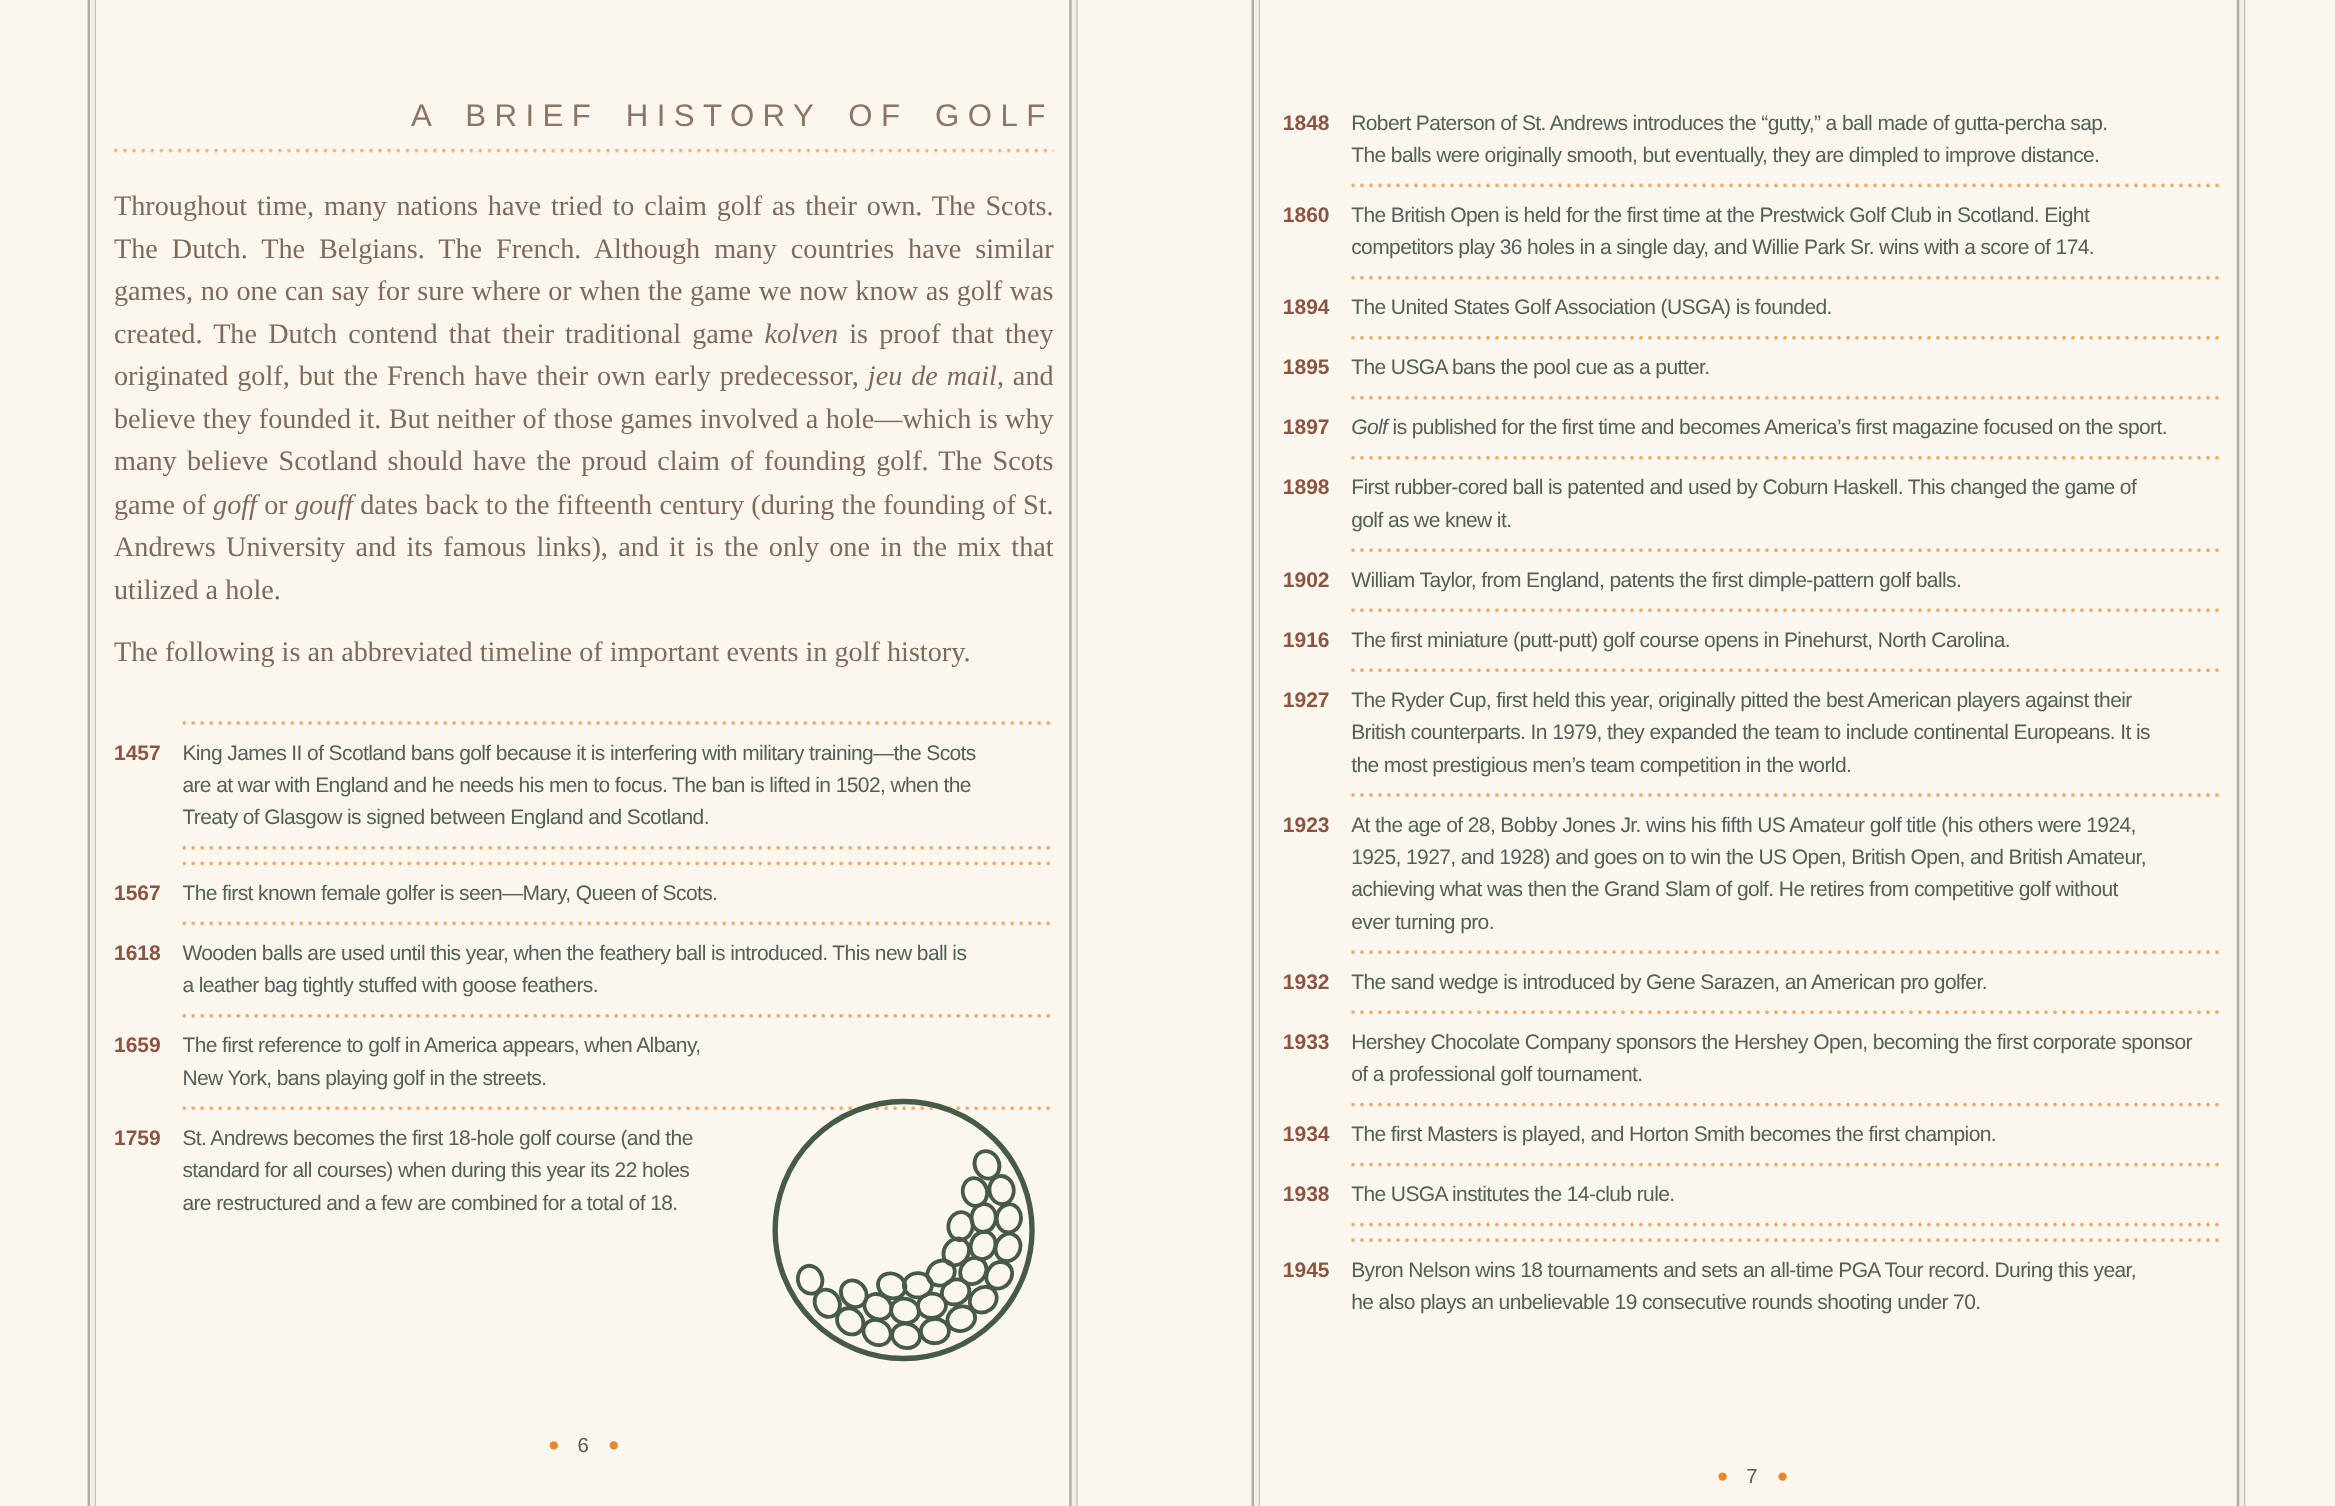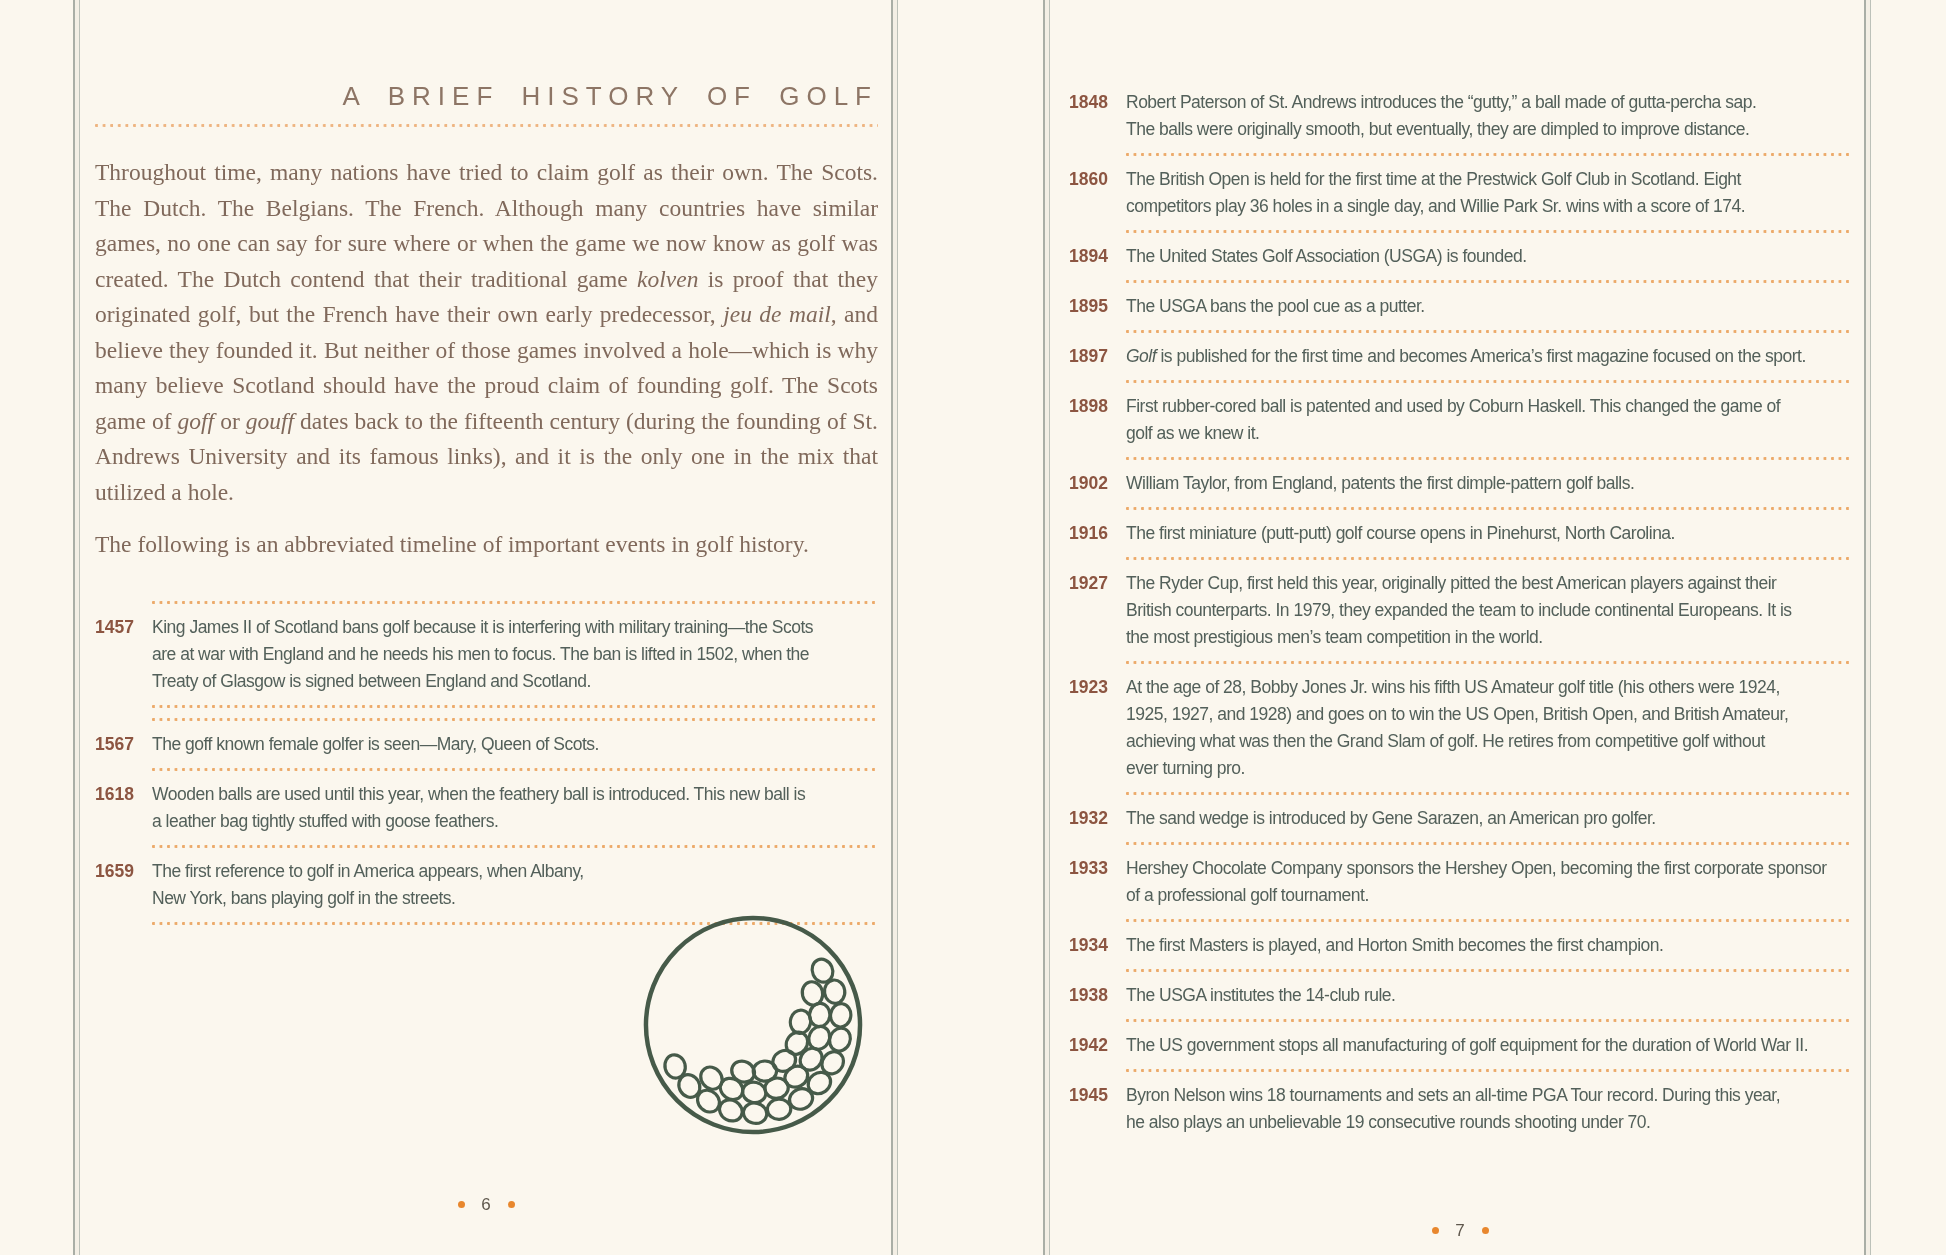--- a/index.html
+++ b/index.html
@@ -108,35 +108,41 @@
       <div class="entry">
         <div class="yr">1457</div>
         <div class="txt"><span>King James II of Scotland bans golf because it is interfering with military training—the Scots
 are at war with England and he needs his men to focus. The ban is lifted in 1502, when the
 Treaty of Glasgow is signed between England and Scotland.</span></div>
       </div>
       <div class="sep"></div>
       <div class="sep"></div>
       <div class="entry">
         <div class="yr">1567</div>
-        <div class="txt"><span>The goff known female golfer is seen—Mary, Queen of Scots.</span></div>
+        <div class="txt"><span>The first known female golfer is seen—Mary, Queen of Scots.</span></div>
       </div>
       <div class="sep"></div>
       <div class="entry">
         <div class="yr">1618</div>
         <div class="txt"><span>Wooden balls are used until this year, when the feathery ball is introduced. This new ball is
 a leather bag tightly stuffed with goose feathers.</span></div>
       </div>
       <div class="sep"></div>
       <div class="entry">
         <div class="yr">1659</div>
         <div class="txt"><span>The first reference to golf in America appears, when Albany,
 New York, bans playing golf in the streets.</span></div>
       </div>
       <div class="sep"></div>
+      <div class="entry">
+        <div class="yr">1759</div>
+        <div class="txt"><span>St. Andrews becomes the first 18-hole golf course (and the
+standard for all courses) when during this year its 22 holes
+are restructured and a few are combined for a total of 18.</span></div>
+      </div>
     </div>
   <div class="footer"><span class="fdot"></span><span>6</span><span class="fdot"></span></div>
 </div>
 
 <div class="page page-right">
   <div class="tl tl-right" id="tl-right">
       <div class="entry">
         <div class="yr">1848</div>
         <div class="txt"><span>Robert Paterson of St. Andrews introduces the “gutty,” a ball made of gutta-percha sap.
 The balls were originally smooth, but eventually, they are dimpled to improve distance.</span></div>
@@ -208,24 +214,20 @@
       <div class="entry">
         <div class="yr">1934</div>
         <div class="txt"><span>The first Masters is played, and Horton Smith becomes the first champion.</span></div>
       </div>
       <div class="sep"></div>
       <div class="entry">
         <div class="yr">1938</div>
         <div class="txt"><span>The USGA institutes the 14-club rule.</span></div>
       </div>
       <div class="sep"></div>
-      <div class="entry">
-        <div class="yr">1942</div>
-        <div class="txt"><span>The US government stops all manufacturing of golf equipment for the duration of World War II.</span></div>
-      </div>
       <div class="sep"></div>
       <div class="entry">
         <div class="yr">1945</div>
         <div class="txt"><span>Byron Nelson wins 18 tournaments and sets an all-time PGA Tour record. During this year,
 he also plays an unbelievable 19 consecutive rounds shooting under 70.</span></div>
       </div>
     </div>
   <div class="footer"><span class="fdot"></span><span>7</span><span class="fdot"></span></div>
 </div>
 

